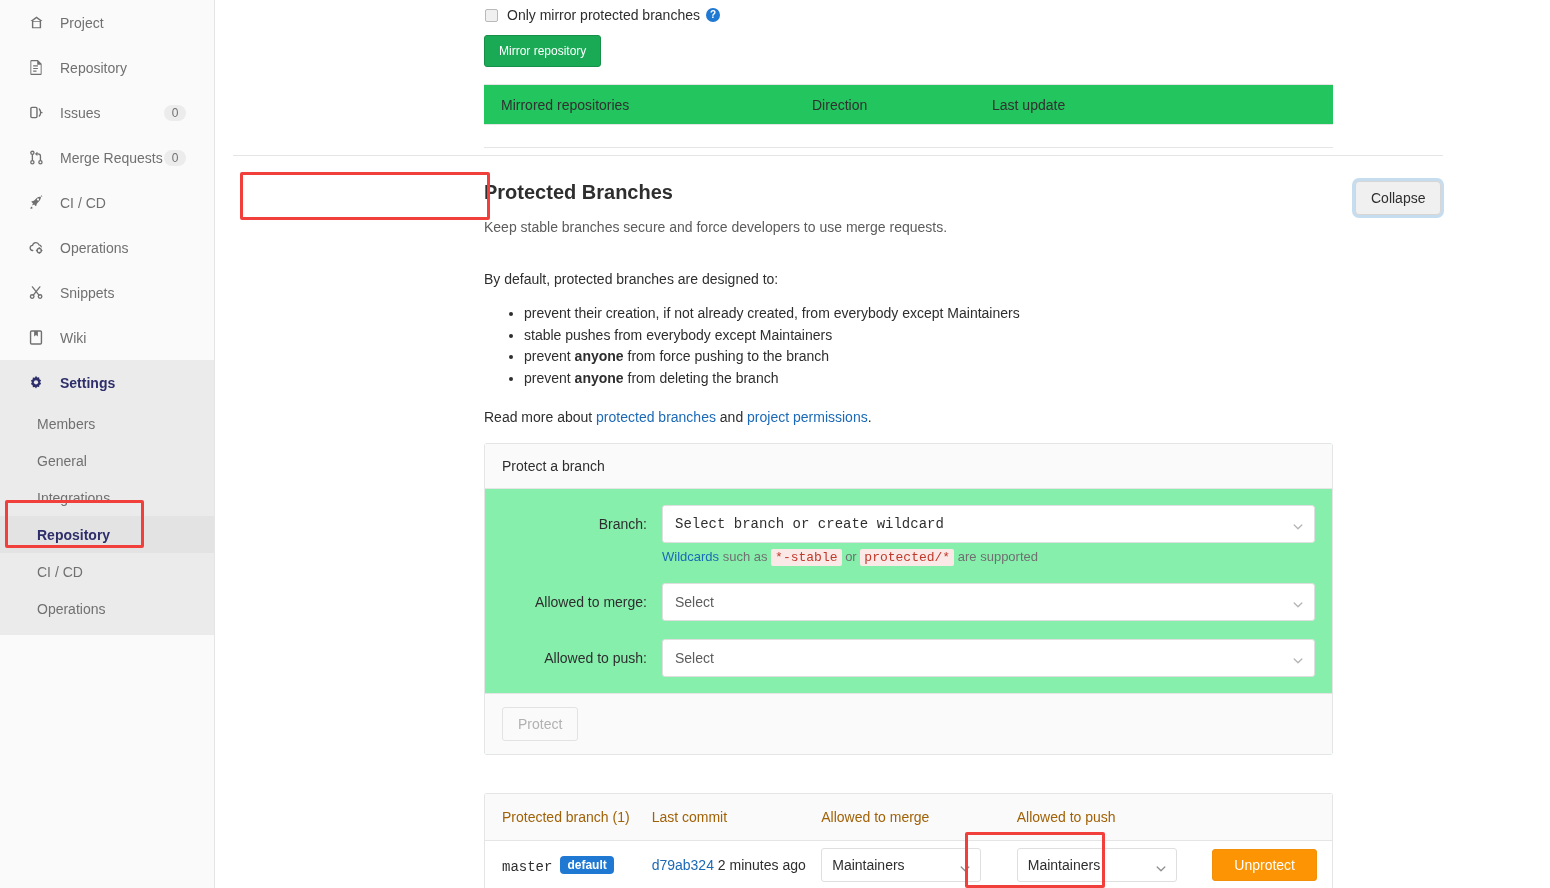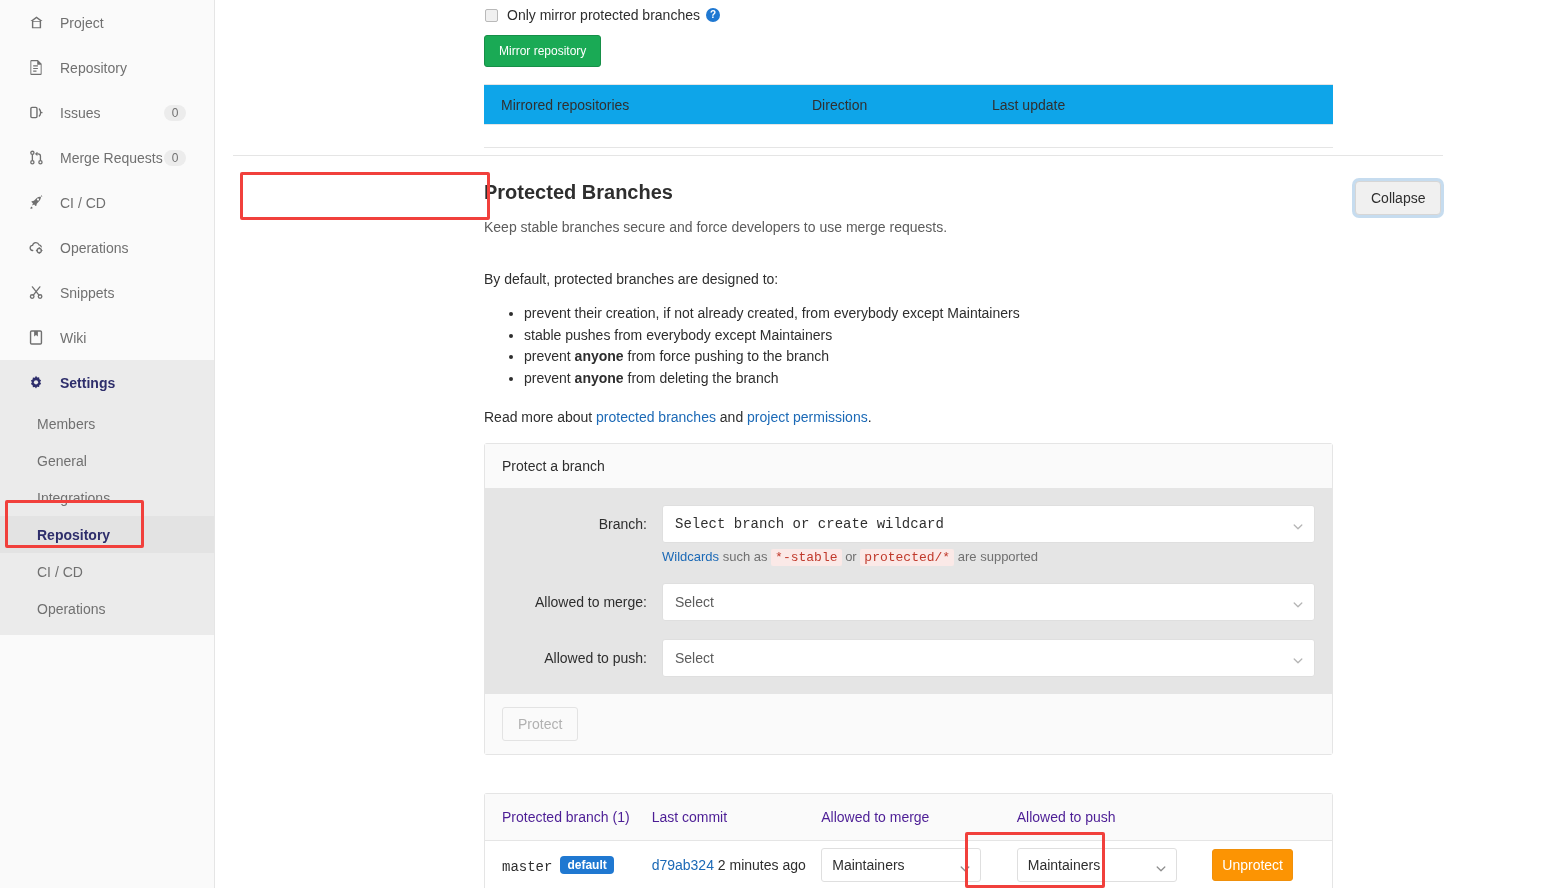--- a/index.html
+++ b/index.html
@@ -80,21 +80,21 @@
     font-family: "Liberation Sans", sans-serif;
   }
 
   .mirror-table {
     position: absolute; left: 251px; top: 84px;
     width: 849px;
     border-top: 1px solid #e5e5e5;
     border-bottom: 1px solid #e5e5e5;
   }
   .mirror-thead {
-    background: #0ea5e9; height: 40px;
+    background: #22c55e; height: 40px;
     display: flex; align-items: center;
     font-size: 14px; color: #303030;
     border-bottom: 1px solid #e5e5e5;
   }
   .mt-c1 { width: 328px; padding-left: 17px; }
   .mt-c2 { width: 180px; }
   .mt-c3 { width: 200px; }
   .mirror-tbody { height: 22px; background:#fff; }
 
   .hr-divide {
@@ -139,21 +139,21 @@
   .readmore {
     position: absolute; left: 251px; top: 409px;
     font-size: 14px; color: #2e2e2e;
   }
   a.lnk { color: #1b69b6; text-decoration: none; cursor: pointer; }
 
   
   .panel {
     position: absolute; left: 251px; top: 443px;
     width: 849px; border: 1px solid #e5e5e5; border-radius: 3px;
-    background: #e5e5e5;
+    background: #86efac;
   }
   .panel-head {
     background: #fafafa; border-bottom: 1px solid #e5e5e5;
     padding: 14px 17px; font-size: 14px; color: #2e2e2e;
   }
   .panel-body { padding: 16px 17px 10px 17px; }
   .frow { display: flex; align-items: flex-start; margin-bottom: 18px; }
   .frow:last-child { margin-bottom: 6px; }
   .flabel {
     width: 160px; text-align: right; padding-right: 15px; padding-top: 9px;
@@ -188,21 +188,21 @@
 
   
   .pb-table {
     position: absolute; left: 251px; top: 793px;
     width: 849px; border: 1px solid #e5e5e5; border-bottom: none;
     border-radius: 3px 3px 0 0; background: #fff;
   }
   .pb-thead {
     display: flex; align-items: center; height: 47px;
     background: #fafafa; border-bottom: 1px solid #e5e5e5;
-    font-size: 14px; color: #4c1d95;
+    font-size: 14px; color: #a16207;
   }
   .pb-row {
     display: flex; align-items: center; height: 48px;
     font-size: 14px; color: #2e2e2e;
   }
   .c1 { width: 167px; padding-left: 17px; }
   .c2 { width: 170px; }
   .c3 { width: 196px; }
   .c4 { width: 196px; }
   .c5 { width: 120px; }
@@ -215,21 +215,21 @@
   .commit-cell { line-height: 21px; color: #2e2e2e; }
   .sel-sm {
     position: relative; width: 160px; height: 34px;
     border: 1px solid #dfdfdf; border-radius: 3px; background: #fff;
     display: flex; align-items: center; padding: 0 10px;
     font-size: 14px; color: #2e2e2e; cursor: pointer;
   }
   .caret-sm { position: absolute; right: 10px; top: 12px; width: 10px; height: 10px; }
   .btn-unprotect {
     background: #fc9403; border: 1px solid #f0900b; border-radius: 3px;
-    color: #fff; font-size: 14px; padding: 7px 9px; cursor: pointer;
+    color: #fff; font-size: 14px; padding: 7px 21px; cursor: pointer;
     font-family: "Liberation Sans", sans-serif;
   }
 </style>
 </head>
 <body>
 
 <div id="app">
 
   <div id="sidebar">
 

